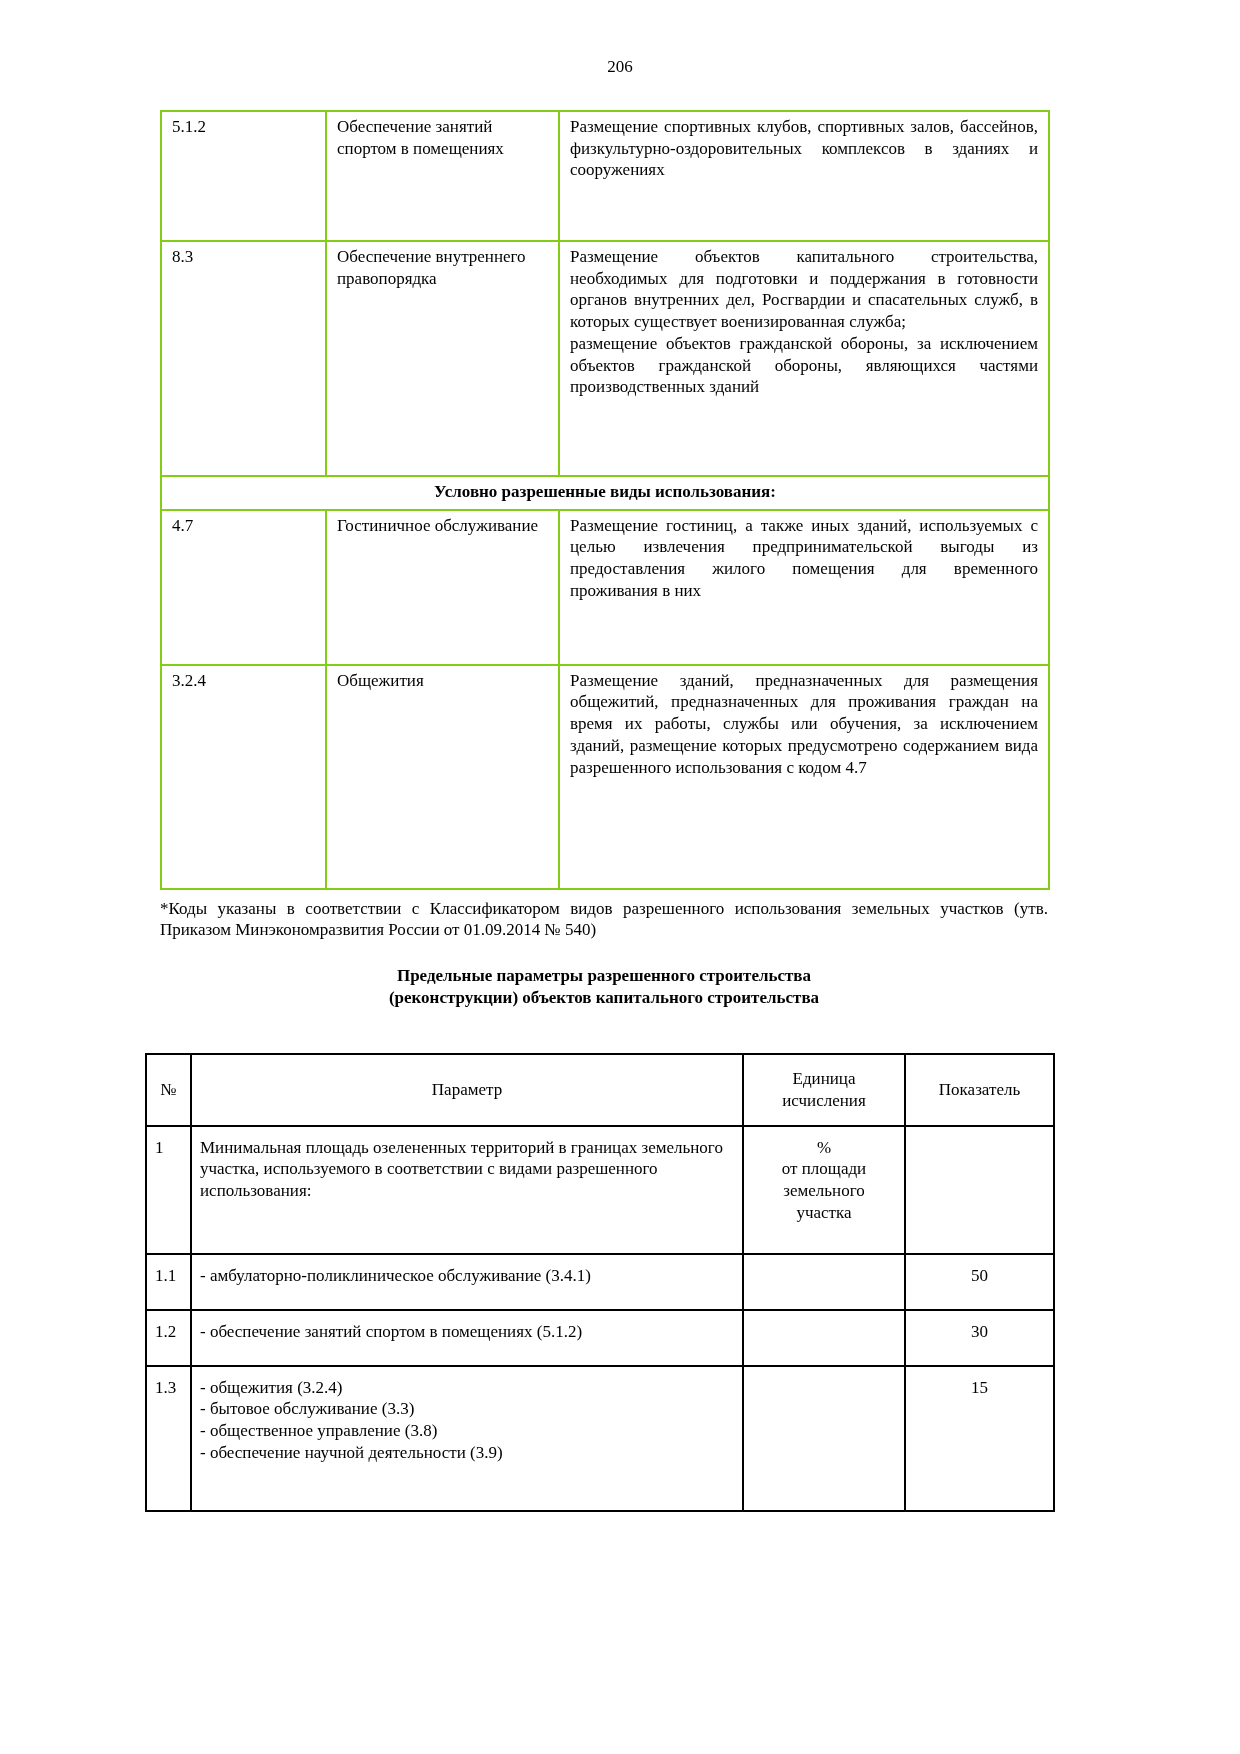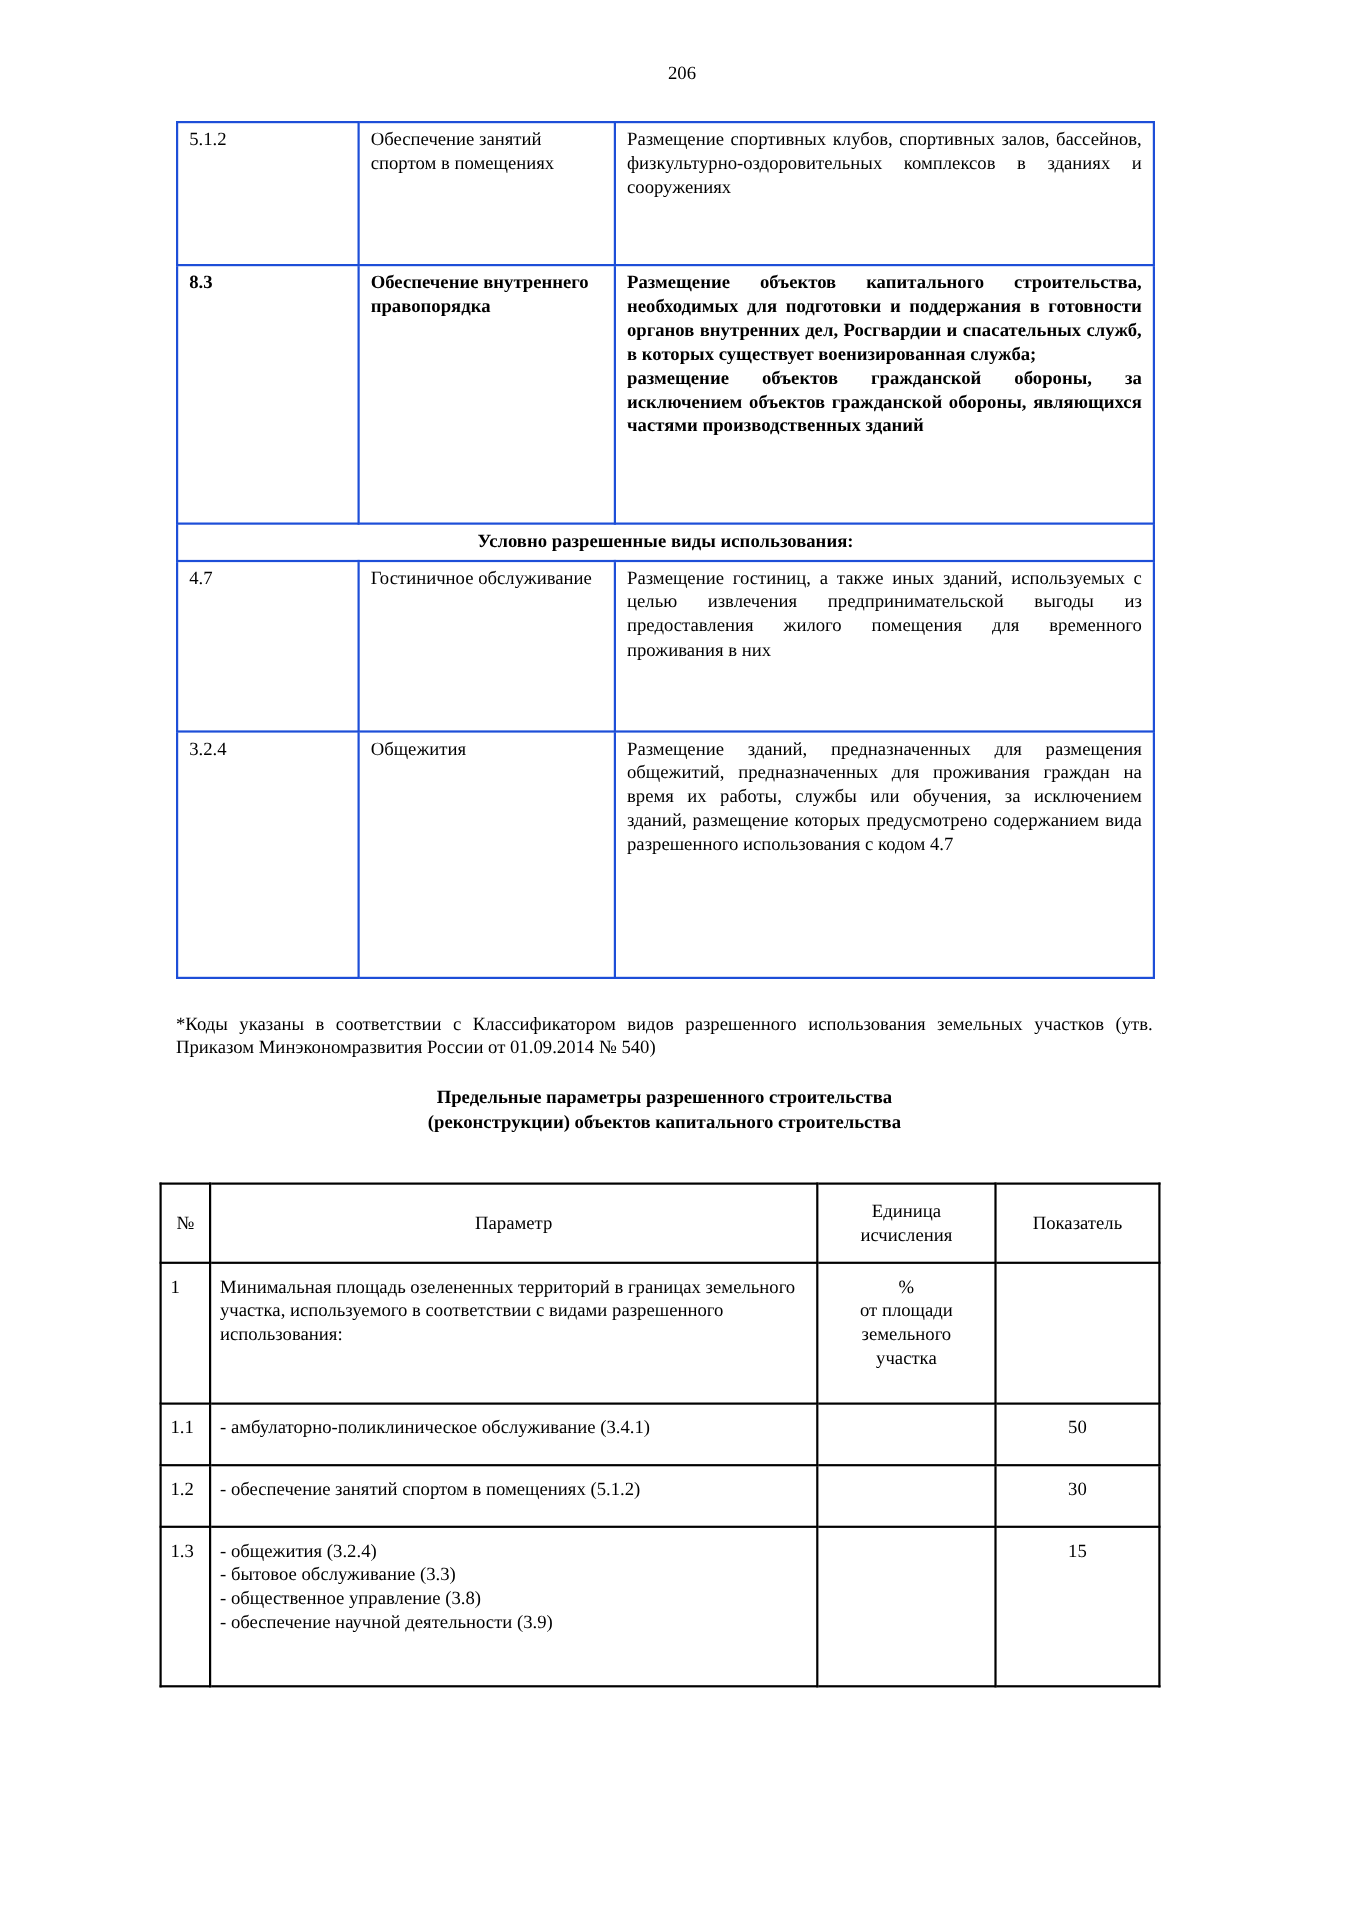--- a/index.html
+++ b/index.html
@@ -21,45 +21,45 @@
   }
 
   
   table.t1 {
     border-collapse: collapse;
     table-layout: fixed;
     margin: 32px 0 0 160px;
     width: 888px;
   }
   table.t1 td {
-    border: 2px solid #1d4ed8;
+    border: 2px solid #84cc16;
     vertical-align: top;
     padding: 4px 10px 6px 10px;
   }
   td.code-col { }
   td.name-col { }
   td.desc-col {
     text-align: justify;
     white-space: pre-line;
   }
   tr.r1 { height: 130px; }
-  tr.r2 { height: 235px; font-weight: bold; }
+  tr.r2 { height: 235px; }
   tr.rc { height: 30px; }
   tr.r3 { height: 155px; padding-left: 29px; }
   tr.r4 { height: 224px; }
   td.cond-header {
     text-align: center;
     font-weight: bold;
     padding: 2px 10px;
   }
 
   
   .footnote {
     width: 888px;
-    margin: 30px 0 0 160px;
+    margin: 8px 0 0 160px;
     text-align: justify;
   }
 
   
   .section-title {
     width: 888px;
     margin: 24px 0 0 160px;
     text-align: center;
     font-weight: bold;
   }

